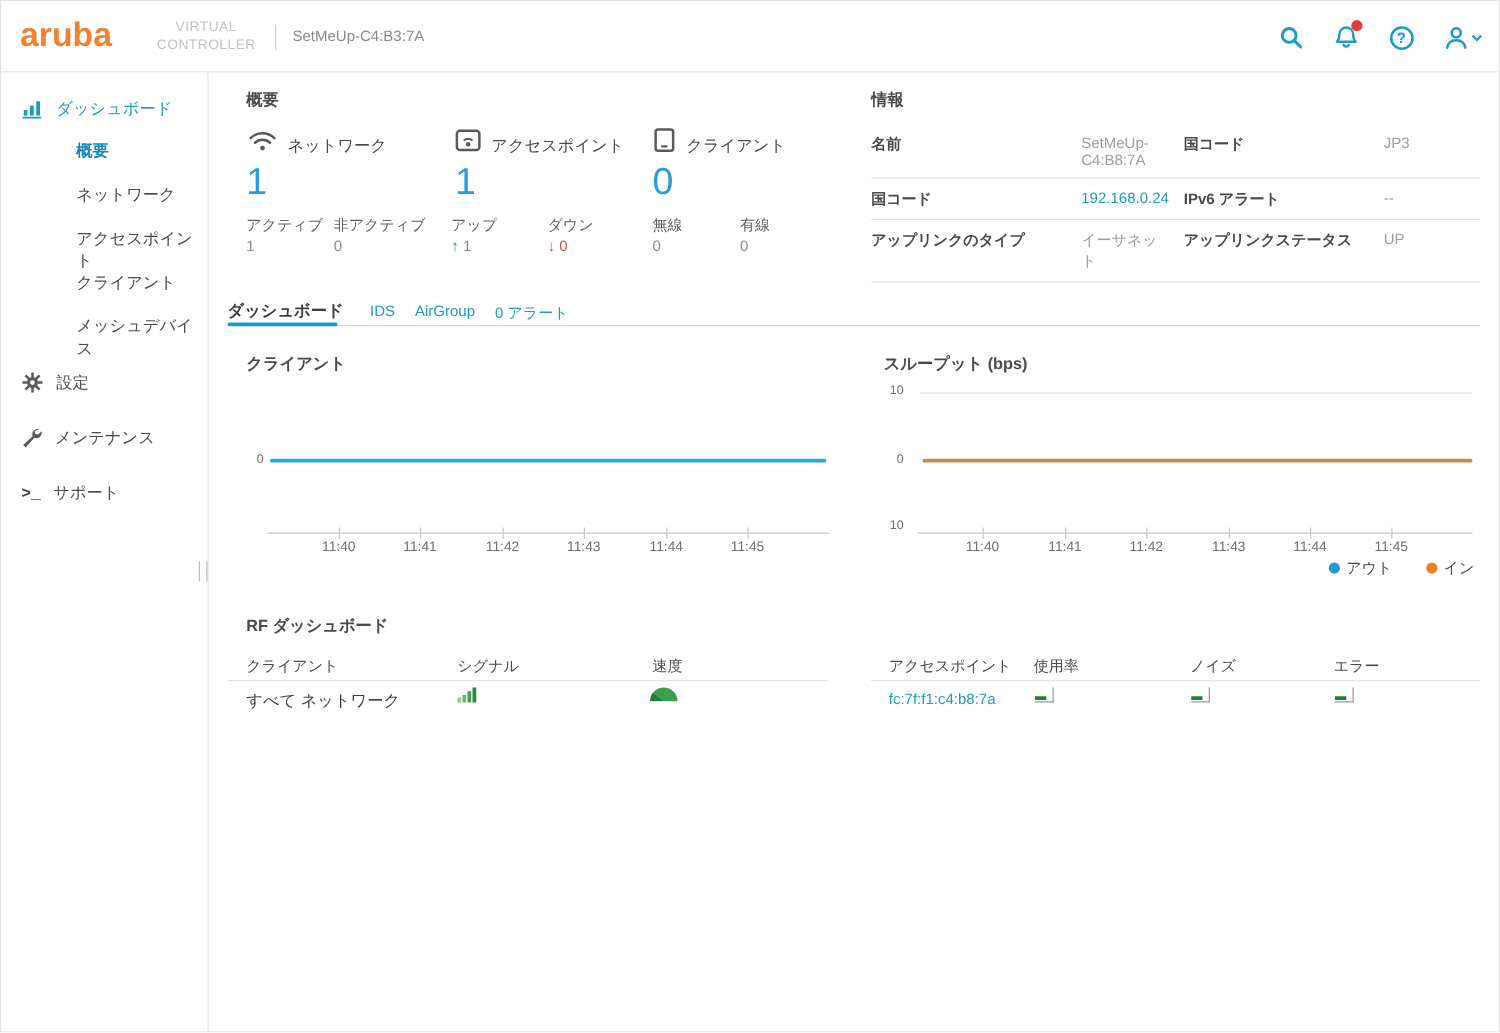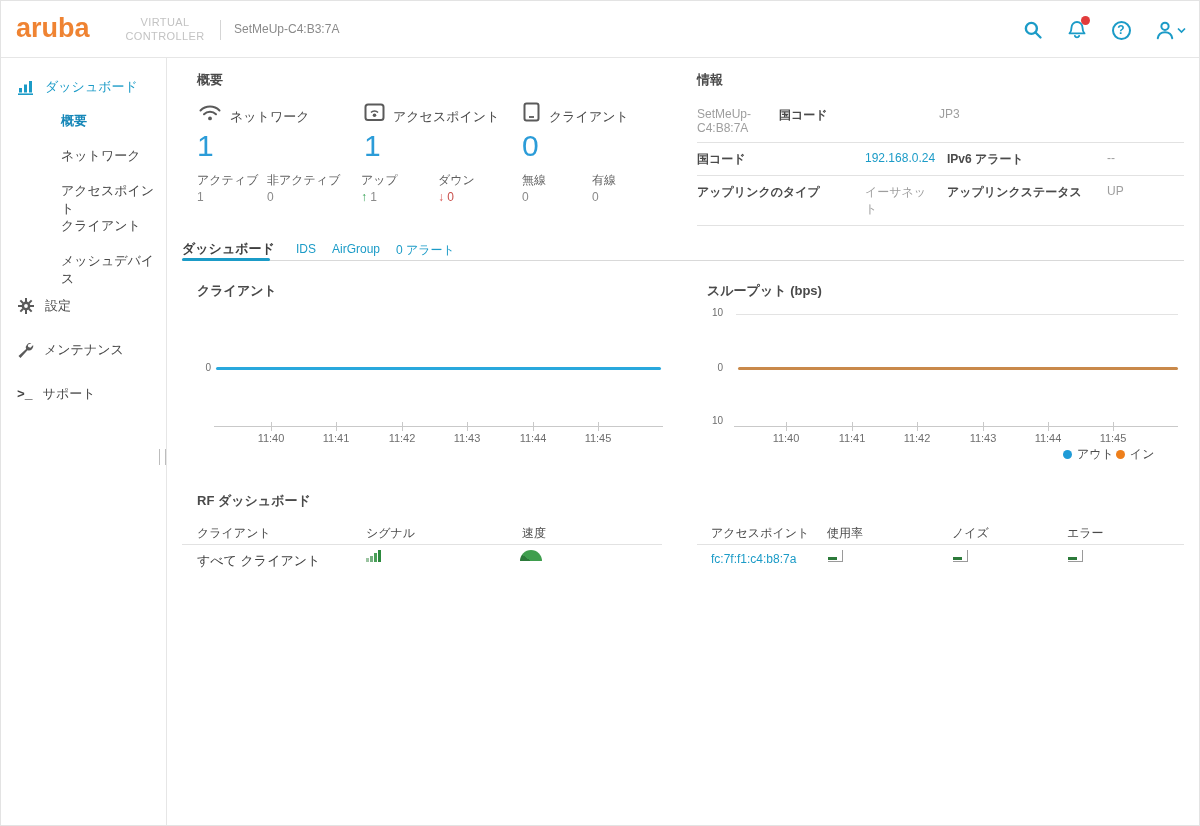--- a/index.html
+++ b/index.html
@@ -57,21 +57,21 @@
   .tab-active { font-size:13px; font-weight:700; color:#3f3f3f; }
   .tab-underline { position:absolute; left:181px; top:257px; width:88px; height:3px; background:#1b9bc7; border-radius:2px; }
 
   
   .ytick { position:absolute; font-size:10px; color:#6e6e6e; text-align:right; width:22px; }
   .gridline { position:absolute; height:1px; background:#e3e3e3; }
   .flatline { position:absolute; height:3px; border-radius:2px; }
   .xaxis { position:absolute; height:1px; background:#c9c9c9; }
   .xtickmark { position:absolute; width:1px; height:9px; background:#c9c9c9; }
   .xticklabel { position:absolute; font-size:11px; color:#6e6e6e; transform:translateX(-50%); }
-  .legend { position:absolute; left:1062px; top:445px; display:flex; align-items:center; gap:2px; font-size:12px; color:#4a4a4a; }
+  .legend { position:absolute; left:1062px; top:445px; display:flex; align-items:center; gap:27px; font-size:12px; color:#4a4a4a; }
   .legend-dot { display:inline-block; width:9px; height:9px; border-radius:50%; margin-right:5px; vertical-align:-1px; }
 
   
   .rf-header { position:absolute; font-size:12px; color:#4a4a4a; }
   .rf-divider { position:absolute; height:1px; background:#e2e2e2; }
   .rf-cell { position:absolute; font-size:13px; color:#3f3f3f; }
   .signal-bars { position:absolute; display:flex; align-items:flex-end; gap:1px; height:12px; }
   .signal-bars i { display:block; width:3px; }
   .gauge { position:absolute; width:22px; height:11px; border-radius:11px 11px 0 0; background:#3f9e4e; background:conic-gradient(from 270deg at 50% 100%, #2c7a3a 0deg 35deg, #3f9e4e 35deg 180deg); }
   .mini-chart { position:absolute; width:15px; height:12px; border-right:1px solid #9a9a9a; border-bottom:1px solid #9a9a9a; }
@@ -205,20 +205,21 @@
   <div class="stat-label" style="left:548px; top:107px;">クライアント</div>
   <div class="stat-big" style="left:521px; top:128px;">0</div>
   <div class="sub-label" style="left:521px; top:171px;">無線</div>
   <div class="sub-value" style="left:521px; top:189px;">0</div>
   <div class="sub-label" style="left:591px; top:171px;">有線</div>
   <div class="sub-value" style="left:591px; top:189px;">0</div>
 
   <div class="section-title" style="left:696px; top:70px;">情報</div>
   <div class="info-table">
     <div class="info-row">
+      <div class="info-l1">名前</div>
       <div class="info-v1">SetMeUp-C4:B8:7A</div>
       <div class="info-l2">国コード</div>
       <div class="info-v2">JP3</div>
     </div>
     <div class="info-row">
       <div class="info-l1">国コード</div>
       <div class="info-v1"><span class="link">192.168.0.24</span></div>
       <div class="info-l2">IPv6 アラート</div>
       <div class="info-v2">--</div>
     </div>
@@ -277,21 +278,21 @@
     <span><span class="legend-dot" style="background:#1f9bd7;"></span><span>アウト</span></span>
     <span><span class="legend-dot" style="background:#ee7f1b;"></span><span>イン</span></span>
   </div>
 
   <div class="section-title" style="left:196px; top:491px;">RF ダッシュボード</div>
 
   <div class="rf-header" style="left:196px; top:524px;">クライアント</div>
   <div class="rf-header" style="left:365px; top:524px;">シグナル</div>
   <div class="rf-header" style="left:521px; top:524px;">速度</div>
   <div class="rf-divider" style="left:181px; top:543px; width:480px;"></div>
-  <div class="rf-cell" style="left:196px; top:551px;">すべて クライアント</div>
+  <div class="rf-cell" style="left:196px; top:551px;">すべて ネットワーク</div>
   <div class="signal-bars" style="left:365px; top:549px;">
     <i style="height:4px; background:#9cc4a2;"></i>
       <i style="height:6px; background:#74b07f;"></i>
       <i style="height:9px; background:#4a9f58;"></i>
       <i style="height:12px; background:#2c8a3e;"></i>
   </div>
   <div class="gauge" style="left:519px; top:549px;"></div>
 
   <div class="rf-header" style="left:710px; top:524px;">アクセスポイント</div>
   <div class="rf-header" style="left:826px; top:524px;">使用率</div>

